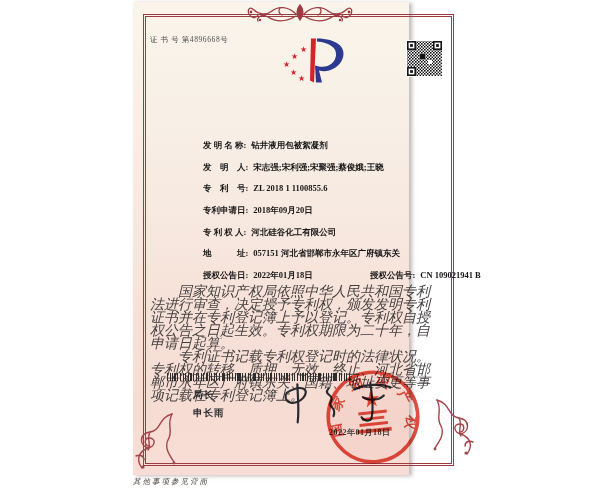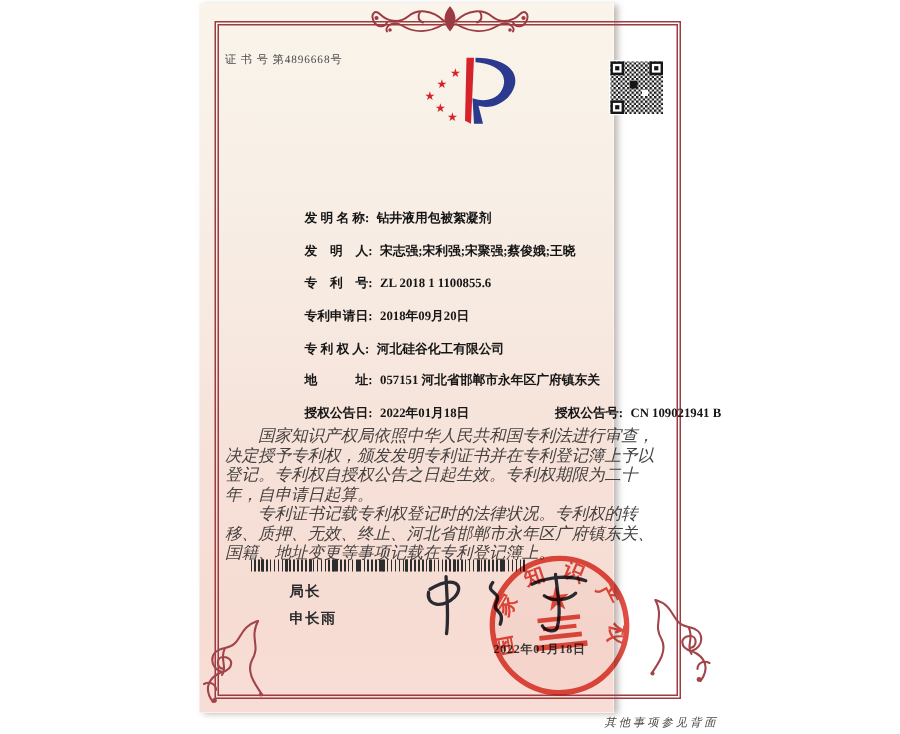--- a/index.html
+++ b/index.html
@@ -20,37 +20,37 @@
   .qr{position:absolute;left:273px;top:38px;width:37px;height:37px;}
   .title{position:absolute;left:10px;top:90px;width:305px;text-align:center;
        font-size:19px;font-weight:bold;color:#3d3d41;letter-spacing:11px;text-indent:11px;
        white-space:nowrap;}
   .fields{position:absolute;left:30px;top:133px;width:290px;font-size:8.5px;
        font-weight:bold;color:#161616;margin-left:40px;}
   .row{height:21.7px;line-height:21.7px;white-space:nowrap;position:relative;}
   .flabel{display:inline-block;}
   .fvalue{margin-left:5px;}
   .pair2{position:absolute;left:167px;top:0;}
-  .legal{position:absolute;left:17px;top:283px;width:293px;font-size:11px;
+  .legal{position:absolute;left:17px;top:283px;width:293px;font-size:14px;
        line-height:13px;font-style:italic;color:#454140;}
   .legal p{margin:0;text-indent:2em;}
   .barcode{position:absolute;left:34px;top:371px;width:183px;height:8px;
        background-image:
          repeating-linear-gradient(90deg,#2d2d2d 0 1px,rgba(0,0,0,0) 1px 2.6px),
          repeating-linear-gradient(90deg,rgba(0,0,0,0) 0 7px,#2d2d2d 7px 9px,rgba(0,0,0,0) 9px 16px);}
   .director{position:absolute;left:60px;top:384px;font-size:9.5px;font-weight:bold;
        color:#2b2b2e;line-height:18px;letter-spacing:1px;}
   .signature{position:absolute;left:142px;top:377px;width:128px;height:46px;transform:rotate(-2deg);}
   .sealdate{position:absolute;left:196px;top:425px;font-size:8px;font-weight:bold;color:#3f3b38;
        letter-spacing:.5px;}
   .seal{position:absolute;left:181px;top:356px;width:118px;height:118px;
        mix-blend-mode:multiply;opacity:.9;transform:rotate(-6deg);}
   .pagenote{position:absolute;left:10px;top:451px;width:305px;text-align:center;
        font-size:7px;color:#3e3a38;letter-spacing:1px;}
-  .backnote{position:absolute;left:133px;top:477px;width:346px;text-align:right;
+  .backnote{position:absolute;left:133px;top:477px;width:346px;text-align:left;
        font-size:7.5px;font-style:italic;color:#4c4640;letter-spacing:2px;}
 </style>
 </head>
 <body>
 
 <div class="photo">
 
   <div class="frame"></div>
 
   <svg class="flourish-top" viewBox="0 0 108 24">

